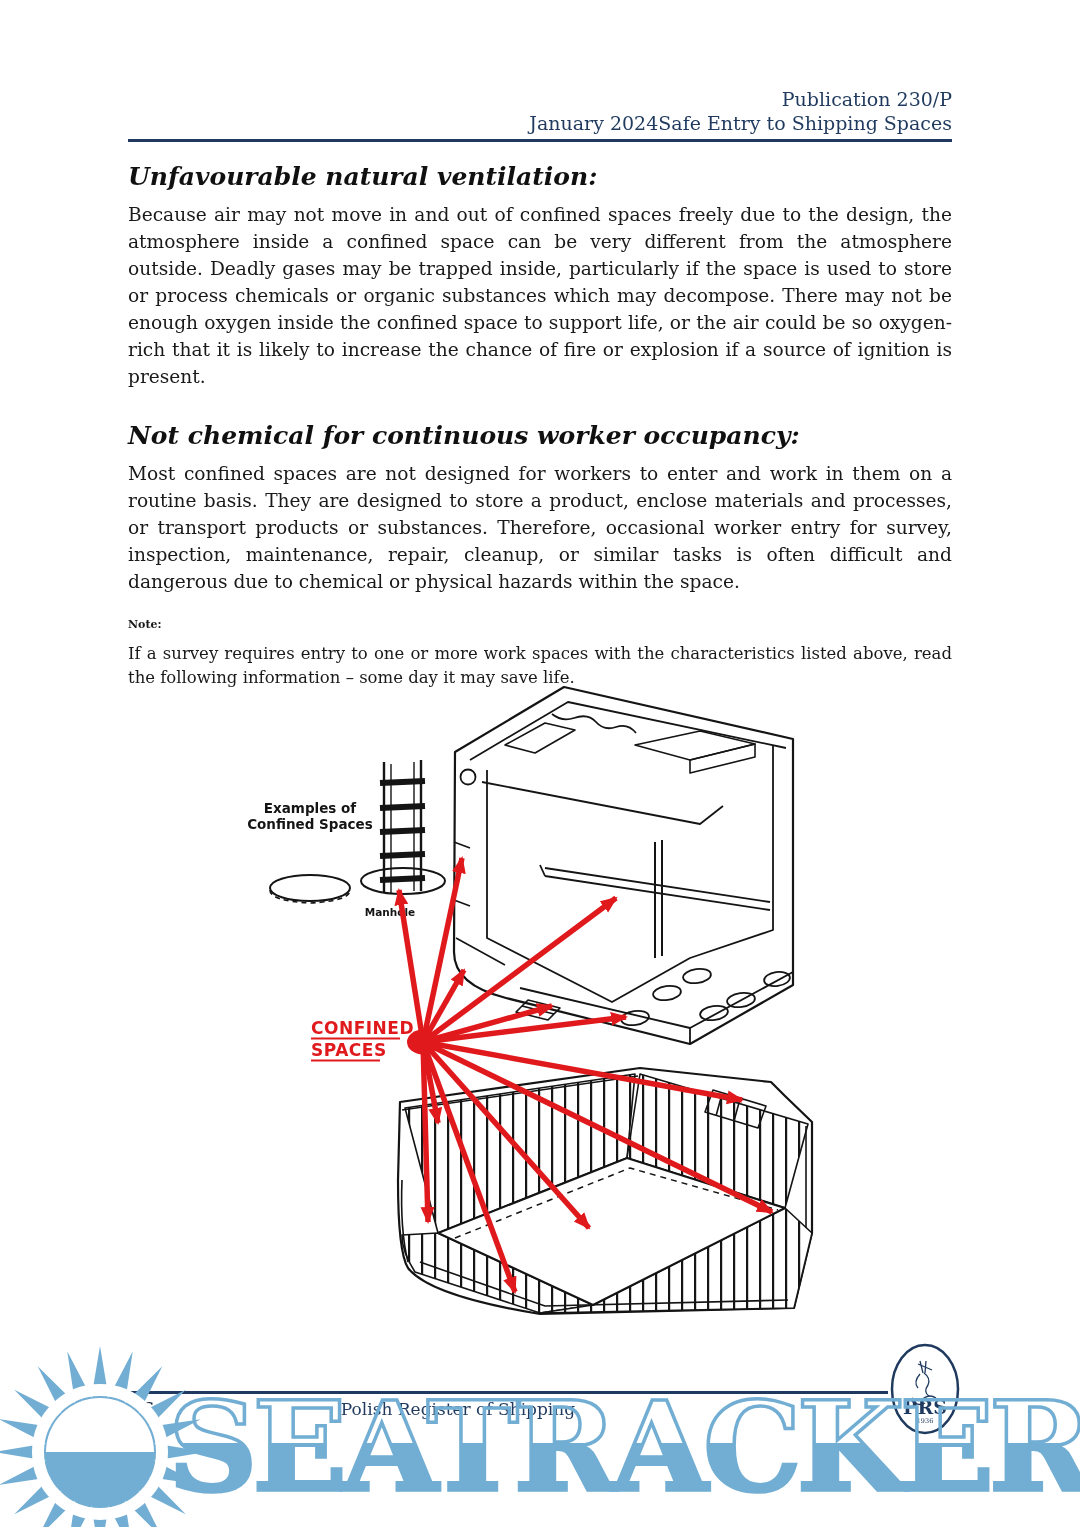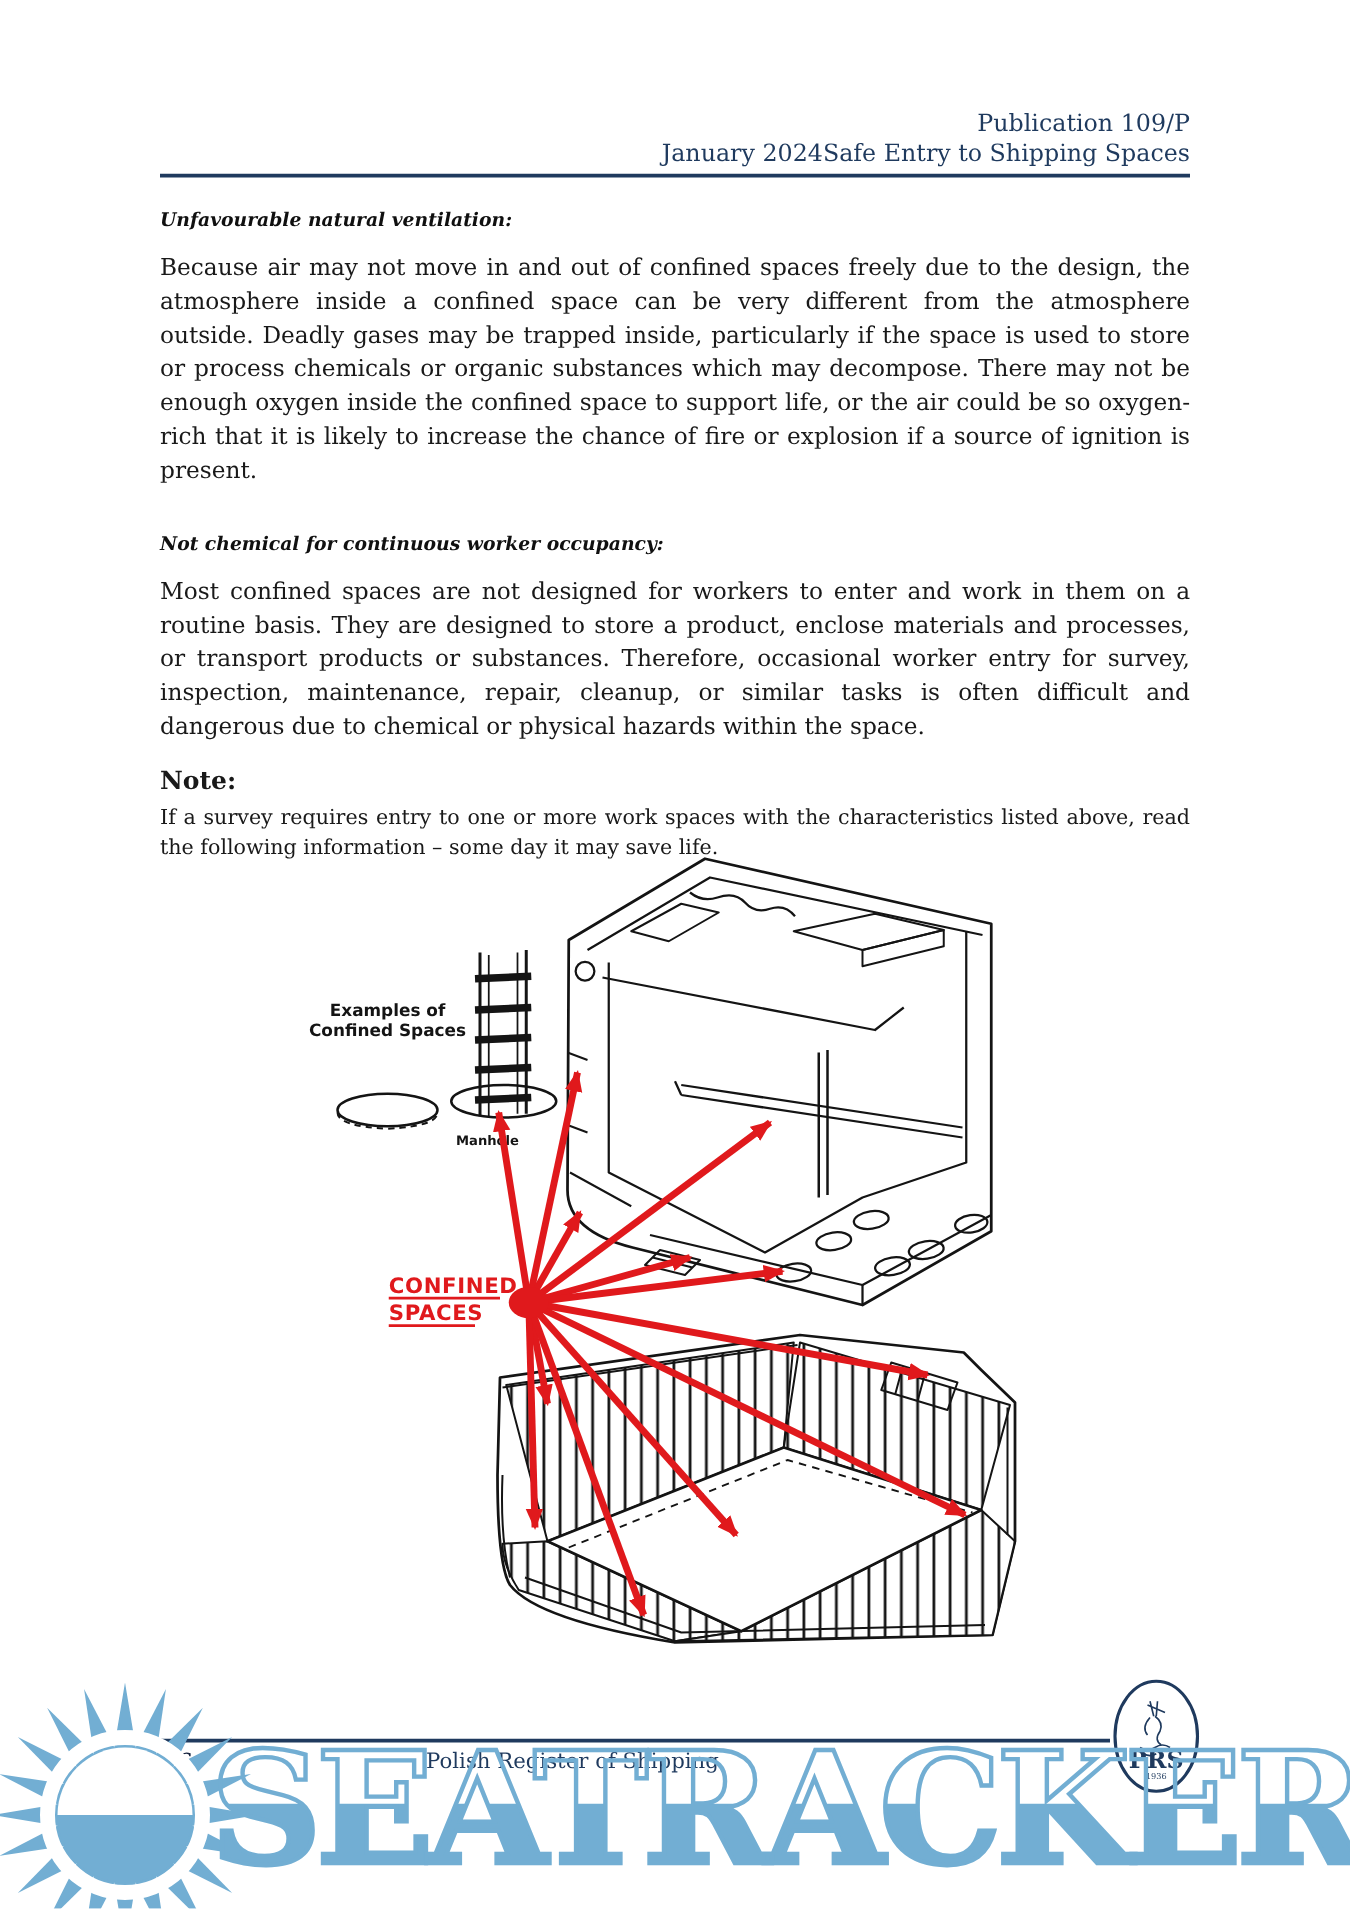--- a/index.html
+++ b/index.html
@@ -6,44 +6,44 @@
   .page{position:relative;width:1080px;height:1527px;background:#ffffff;overflow:hidden;
         font-family:"DejaVu Serif","Liberation Serif",serif;color:#1a1a1a;}
   
   .header{position:absolute;left:128px;width:824px;top:88px;color:#1f3a5e;font-size:19px;}
   .header .pub-line{text-align:right;margin-bottom:2px;}
   .header .hrow{display:flex;justify-content:flex-end;align-items:flex-end;
                 border-bottom:3px solid #1f3a5e;padding-bottom:5px;}
   
   .content{position:absolute;left:128px;width:824px;top:163px;font-size:18.6px;line-height:27px;
            text-align:justify;color:#191919;}
-  .content h3{font-size:15px;font-style:italic;font-weight:bold;color:#101010;
+  .content h3{font-size:25px;font-style:italic;font-weight:bold;color:#101010;
               margin:32px 0 11px 0;text-align:left;}
   .content h3.first{margin-top:0;}
   .content p{margin:0 0 14px 0;}
-  .note-label{font-weight:bold;font-size:20px;margin:16px 0 4px 0;}
+  .note-label{font-weight:bold;font-size:11px;margin:16px 0 4px 0;}
   .note-text{font-size:16.5px;line-height:24px;margin:0;}
   
   .figure-svg{position:absolute;left:0;top:670px;}
   .footer-rule{position:absolute;left:128px;top:1391px;width:760px;height:3px;background:#1f3a5e;}
   .page-num{position:absolute;left:129px;top:1398px;font-size:20px;color:#14213d;}
   .publisher{position:absolute;left:0;width:916px;top:1399px;text-align:center;
              font-size:17px;color:#1f3a5e;}
   .prs-logo{position:absolute;left:888px;top:1342px;}
   .watermark-svg{position:absolute;left:0;top:1330px;z-index:9;pointer-events:none;}
   .fig-label{font-family:"DejaVu Sans","Liberation Sans",sans-serif;font-weight:bold;fill:#141414;}
   .red-label{font-family:"DejaVu Sans","Liberation Sans",sans-serif;font-weight:bold;fill:#e0191c;}
 </style>
 </head>
 <body>
 
 <div class="page">
 
   <div class="header">
-    <div class="pub-line">Publication 109/P</div>
+    <div class="pub-line">Publication 230/P</div>
     <div class="hrow">
       <span>January 2024</span>
       <span>Safe Entry to Shipping Spaces</span>
     </div>
   </div>
 
   <div class="content">
     <h3 class="first">Unfavourable natural ventilation:</h3>
     <p>Because air may not move in and out of confined spaces freely due to the design, the atmosphere inside a confined space can be very different from the atmosphere outside. Deadly gases may be trapped inside, particularly if the space is used to store or process chemicals or organic substances which may decompose. There may not be enough oxygen inside the confined space to support life, or the air could be so oxygen-rich that it is likely to increase the chance of fire or explosion if a source of ignition is present.</p>
     <h3>Not chemical for continuous worker occupancy:</h3>

